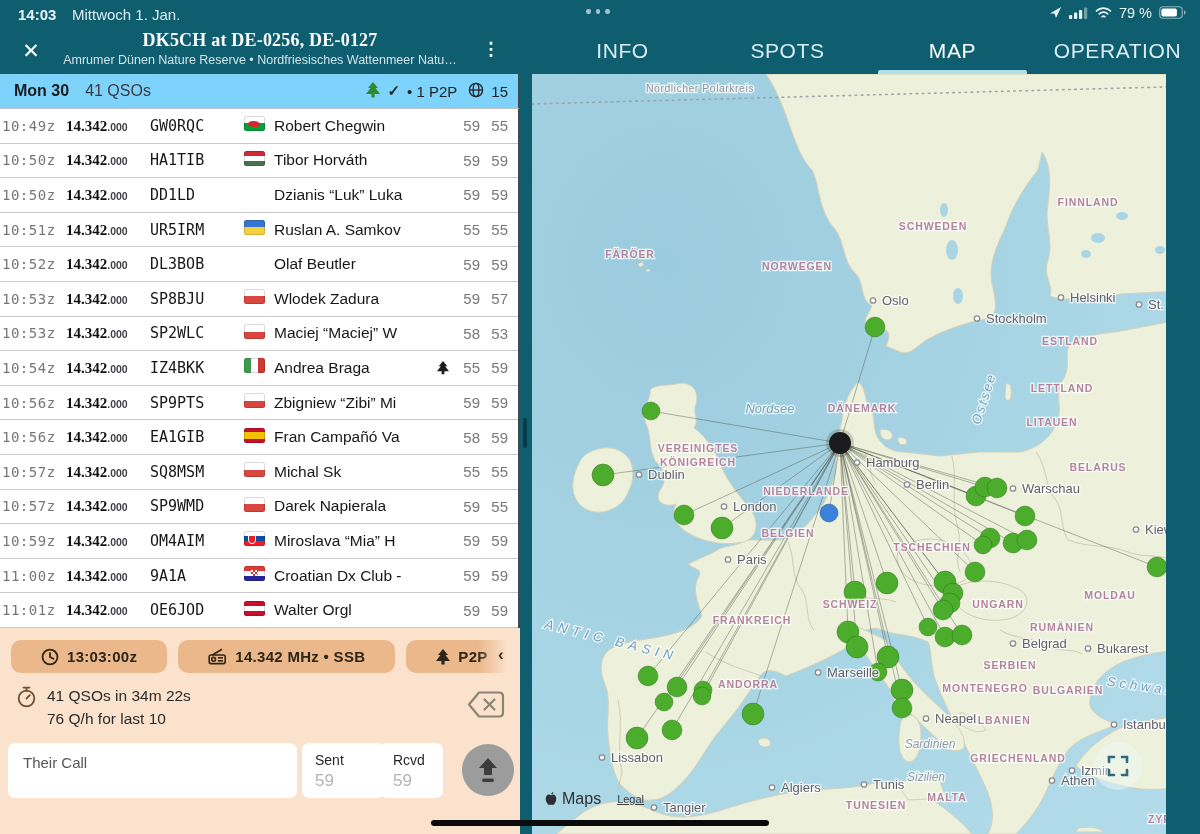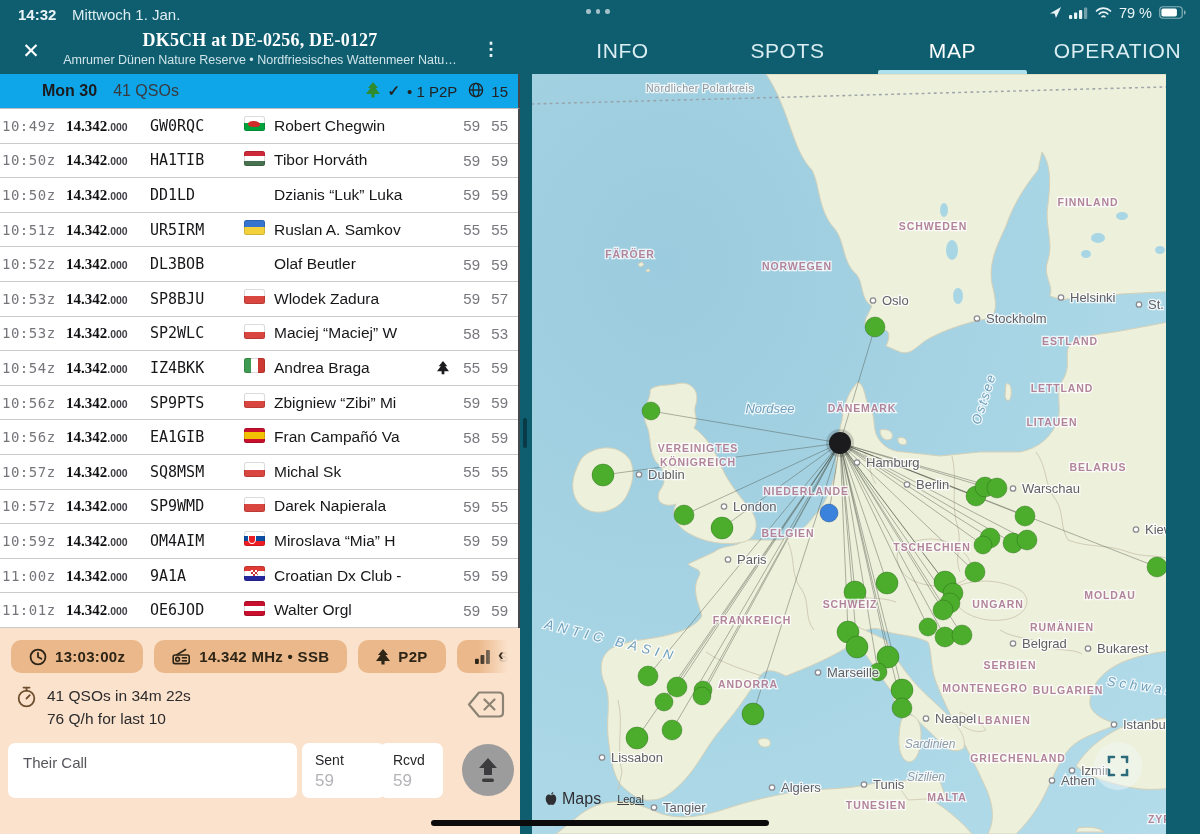--- a/index.html
+++ b/index.html
@@ -22,23 +22,23 @@
   .nav-sub{font-size:12.5px;color:#CFE4E9;margin-top:2px;white-space:nowrap;overflow:hidden;}
   .nav-kebab{position:absolute;left:480px;top:10px;width:22px;height:26px;color:#E8F2F4;font-size:18px;
              font-weight:700;text-align:center;cursor:pointer;}
   .tabs{position:absolute;left:540px;right:0;top:0;height:46px;display:flex;}
   .tab{flex:1;display:flex;align-items:center;justify-content:center;color:#D9EDF2;
        font-size:21px;letter-spacing:.6px;position:relative;cursor:pointer;}
   .tab.active{color:#fff;}
   .tab.active::after{content:"";position:absolute;bottom:0;left:8px;right:8px;height:4px;
        background:#AEE0EC;border-radius:2px 2px 0 0;}
   
-  .dayhdr{position:absolute;top:74px;left:0;width:520px;height:35px;background:#0ea5e9;
+  .dayhdr{position:absolute;top:74px;left:0;width:520px;height:35px;background:#7dd3fc;
           box-sizing:border-box;border-bottom:1px solid #BDBEC2;border-right:2px solid #43484D;
-          display:flex;align-items:center;font-size:16px;color:#1B1B1D;padding-left:28px;}
+          display:flex;align-items:center;font-size:16px;color:#1B1B1D;}
   .dh-day{font-weight:700;margin-left:14px;}
   .dh-count{margin-left:16px;color:#3A3A3E;}
   .dh-right{margin-left:auto;margin-right:10px;display:flex;align-items:center;gap:7px;color:#222;font-size:15px;}
   .rows{position:absolute;top:109px;left:0;width:520px;height:519px;background:#fff;
         box-sizing:border-box;border-right:2px solid #43484D;}
   .qrow{height:34.6px;box-sizing:border-box;border-bottom:1px solid #C9CACD;display:flex;
         align-items:center;background:#fff;cursor:pointer;}
   .q-time{width:64px;margin-left:2px;font-family:"DejaVu Sans Mono",monospace;font-size:14px;
           color:#75757B;letter-spacing:.5px;}
   .q-freq{width:84px;color:#101013;white-space:nowrap;}
@@ -66,21 +66,21 @@
         border:1px solid #fff;border-radius:0 0 50% 50%;}
   .f-hr{background:linear-gradient(#E03A35 33%,#fff 33% 66%,#26269C 66%);}
   .f-hr::after{content:"";position:absolute;left:7px;top:4px;width:7px;height:6px;
         background:repeating-conic-gradient(#D03030 0 25%,#fff 0 50%) 0 0/4px 4px;border-radius:0 0 40% 40%;}
   .f-at{background:linear-gradient(#C8102E 33%,#fff 33% 66%,#C8102E 66%);}
   .f-none{box-shadow:none;background:transparent;}
   
   .footer{position:absolute;top:628px;left:0;width:520px;height:206px;background:#FBE2CC;overflow:hidden;}
   .chips{position:absolute;top:12px;left:0;width:520px;height:34px;white-space:nowrap;}
   .chip{display:inline-flex;align-items:center;height:33px;background:#EBB88B;border-radius:10px;
-        padding:0 18px;margin-left:11px;font-size:15px;font-weight:700;color:#2E2517;
+        padding:0 30px;margin-left:11px;font-size:15px;font-weight:700;color:#2E2517;
         letter-spacing:.3px;vertical-align:top;cursor:pointer;}
   .chip .cicon{margin-right:8px;display:flex;}
   .chip-fade{position:absolute;top:8px;right:0;width:42px;height:42px;
         background:linear-gradient(90deg,rgba(251,226,204,0),#FBE2CC 72%);pointer-events:none;}
   .chip-chevron{position:absolute;top:17px;left:498px;color:#3A2F22;font-size:17px;font-weight:700;}
   .stats{position:absolute;top:56px;left:16px;display:flex;}
   .stats-text{margin-left:10px;font-size:15.5px;color:#2B2B2D;line-height:23px;}
   .backspace{position:absolute;top:62px;left:466px;cursor:pointer;}
   .entry{position:absolute;top:115px;left:0;width:520px;}
   .field{position:absolute;background:#fff;border-radius:7px;height:55px;box-sizing:border-box;}
@@ -111,21 +111,21 @@
   
   .homebar{position:absolute;left:431px;top:820px;width:338px;height:6px;border-radius:3px;
         background:#0B0B0C;z-index:9;}
 </style>
 </head>
 <body>
 
 <div class="app">
 
   <div class="statusbar">
-    <span class="sb-time">14:32</span>
+    <span class="sb-time">14:03</span>
     <span class="sb-date">Mittwoch 1. Jan.</span>
     <div class="sb-dots">
         <i></i>
         <i></i>
         <i></i>
       </div>
     <div class="sb-right">
       <span>
         <svg width="13" height="13" viewBox="0 0 14 14">
             <path d="M1 8 L13 1 L7.5 13 L6 8.2 Z" fill="#EAF4F6"></path>

